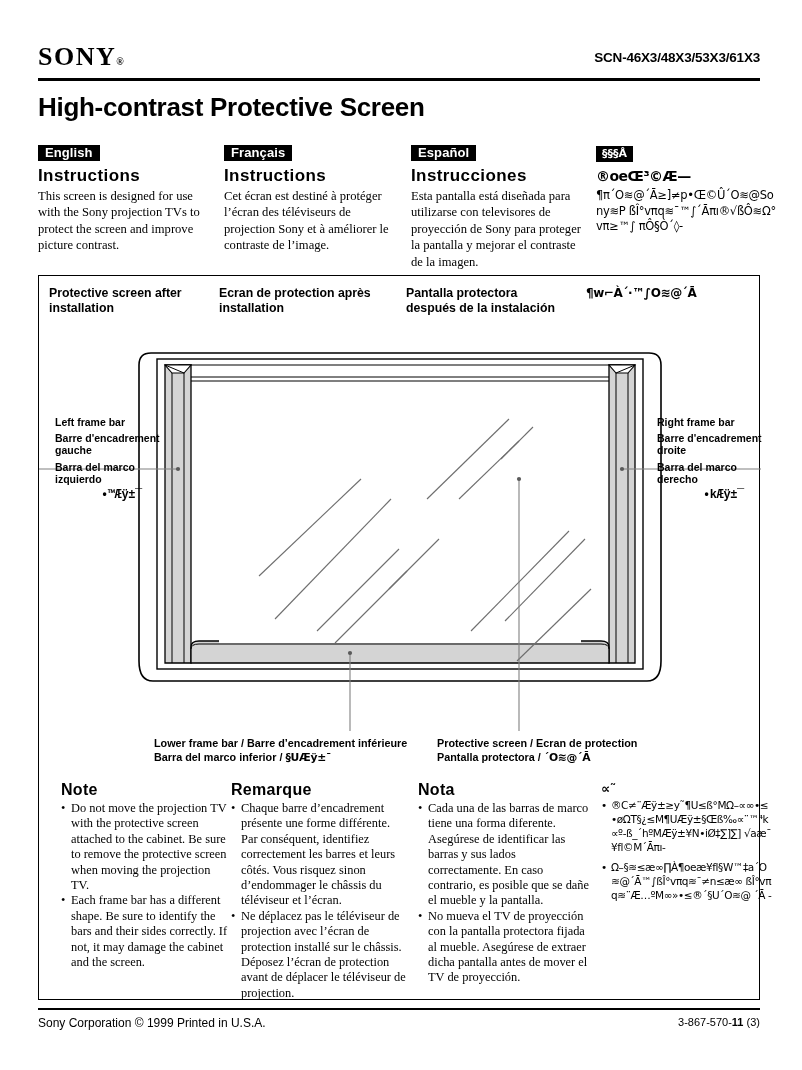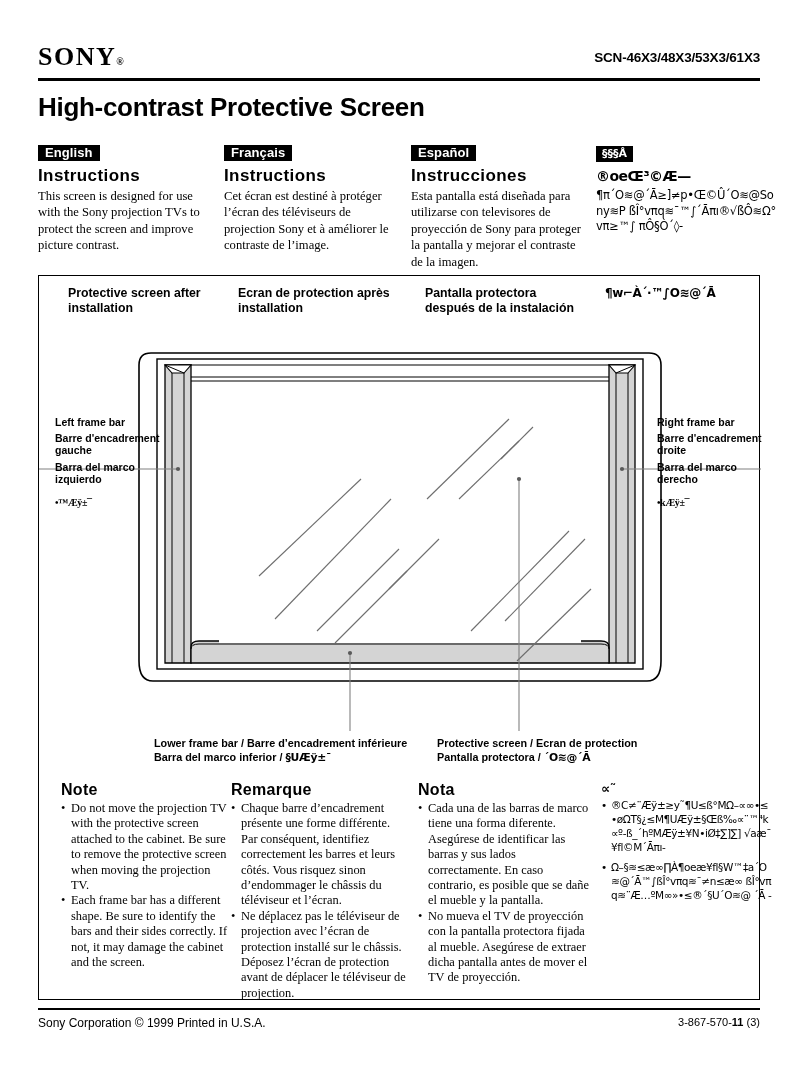--- a/index.html
+++ b/index.html
@@ -93,39 +93,39 @@
     line-height:11px;
   }
 
   
   .figure-box {
     position:absolute; left:38px; top:275px; width:722px; height:725px;
     border:1.6px solid #000;
     background:#fff;
   }
   .fig-caption-row {
-    position:absolute; left:21px; top:10px; width:700px; height:62px;
+    position:absolute; left:2px; top:10px; width:700px; height:62px;
   }
   .fig-cap { position:absolute; top:0; font-size:12.3px; font-weight:bold; line-height:14.5px; }
   .fig-cap.c0 { left:8px;   width:160px; }
   .fig-cap.c1 { left:178px; width:165px; }
   .fig-cap.c2 { left:365px; width:150px; }
   .fig-cap.c3 { left:545px; width:175px;
     font-family:"DejaVu Sans", sans-serif; font-size:12px; letter-spacing:-0.4px; }
 
   
   .diagram { position:absolute; left:0px; top:55px; width:722px; height:400px; }
   .diagram svg { display:block; }
 
   
   .side-label { position:absolute; font-size:10.5px; font-weight:bold; line-height:12.2px; }
   .side-label .ln1 { margin-bottom:4px; }
   .side-label .ln2 { margin-bottom:4px; }
-  .side-label .ln3 { margin-bottom:12px; }
-  .side-label .ln4 { font-family:Liberation Serif, serif; font-size:10px; letter-spacing:-0.4px; }
+  .side-label .ln3 { margin-bottom:4px; }
+  .side-label .ln4 { font-family:Liberation Mono, monospace; font-size:12px; letter-spacing:-0.4px;margin-left:46px; }
 
   .label-left  { left:16px;  top:140px; width:110px; }
   .label-right { left:618px; top:140px; width:110px; }
 
   .bottom-labels { position:absolute; left:0; top:460px; width:722px; height:50px; }
   .bl { position:absolute; font-size:10.8px; font-weight:bold; line-height:14px; }
   .bl.left { left:115px; top:0; }
   .bl.right { left:398px; top:0; }
   .bl .cjk { font-family:"DejaVu Sans", sans-serif; font-weight:bold; letter-spacing:-0.3px; }
 

